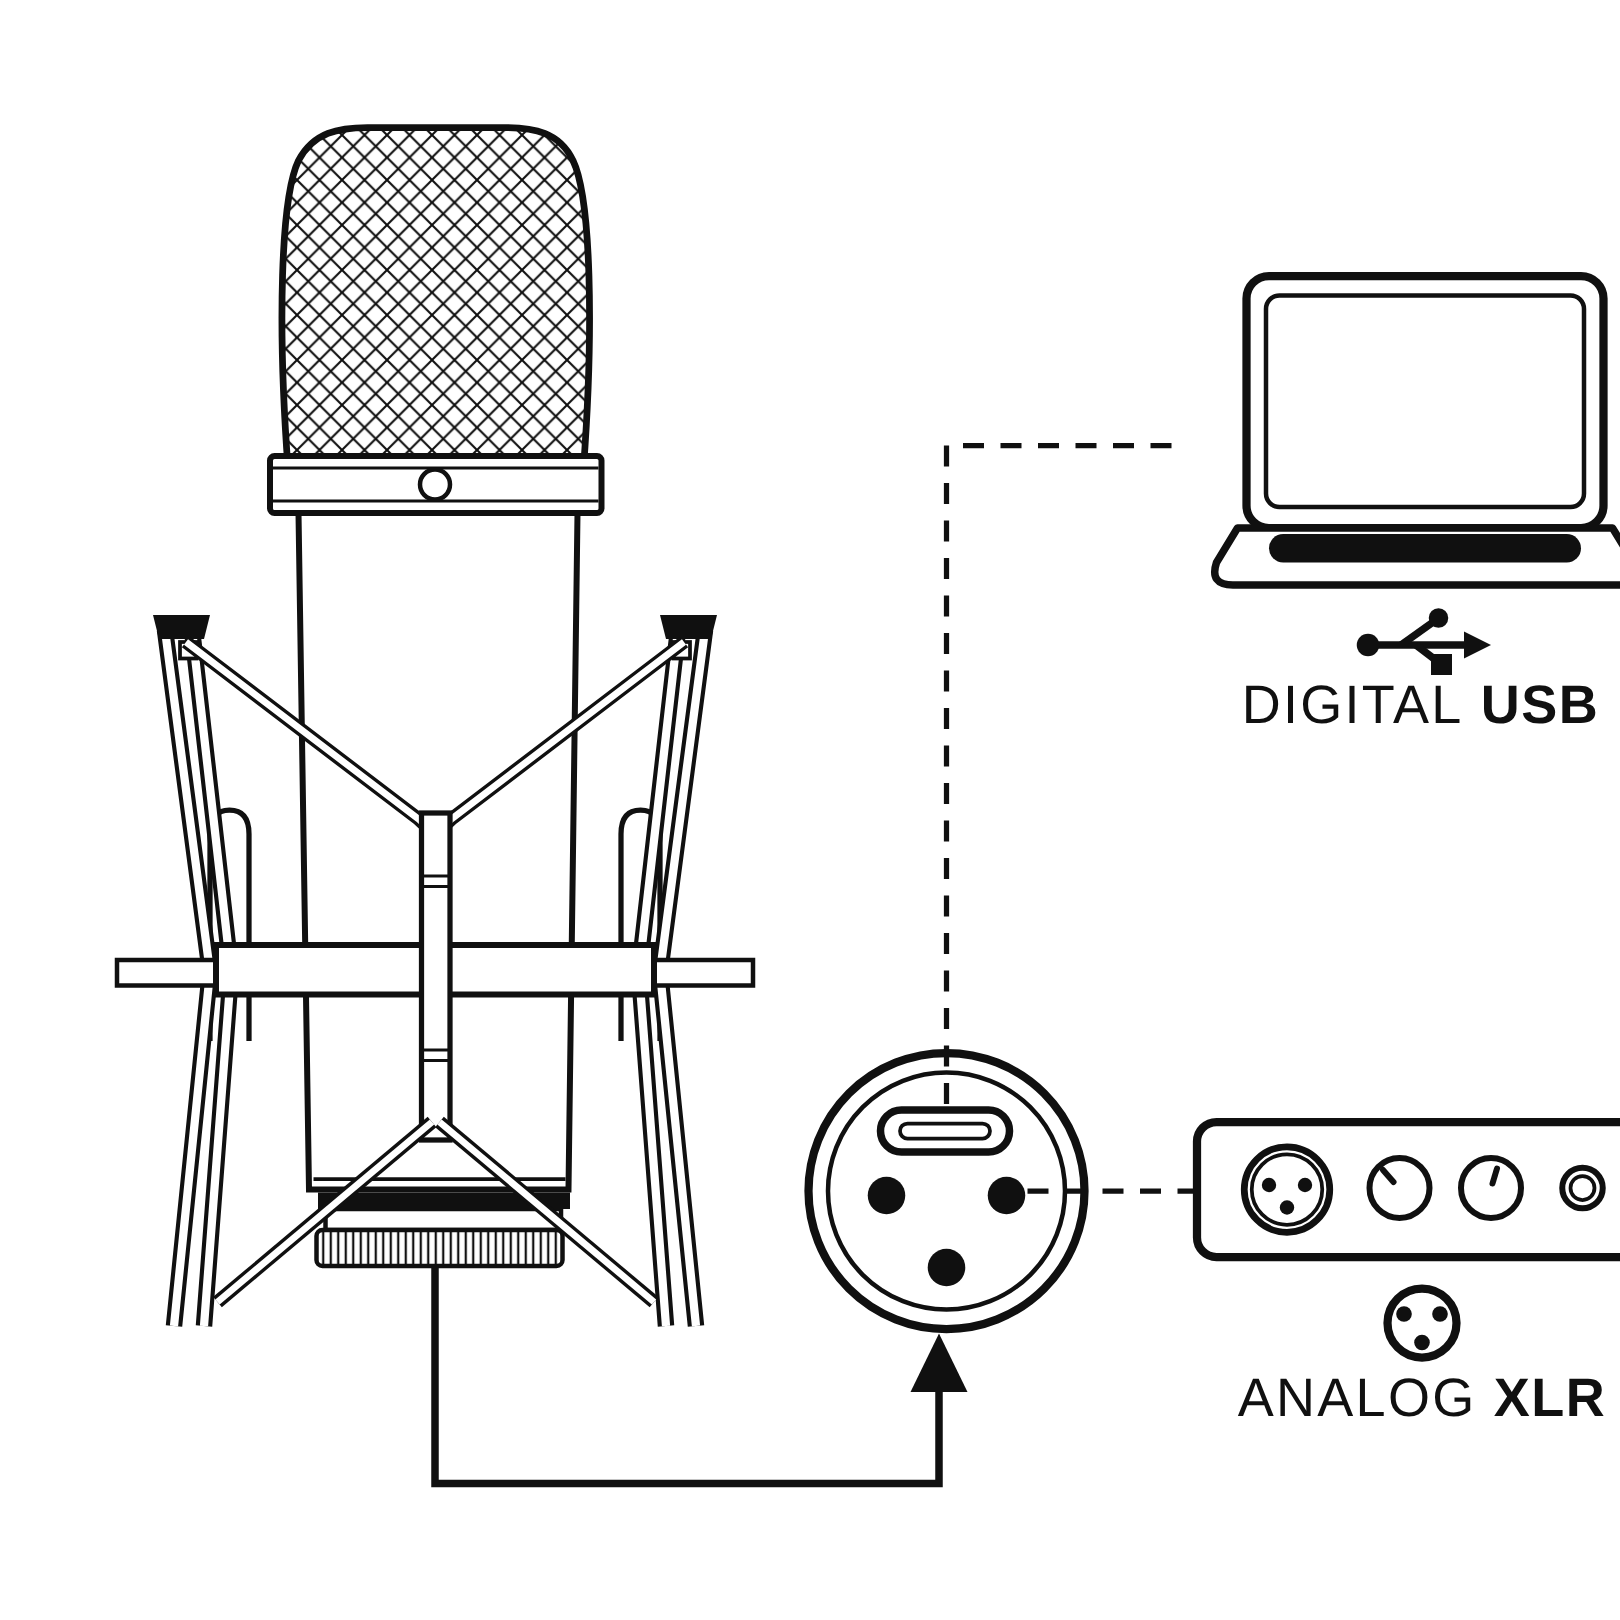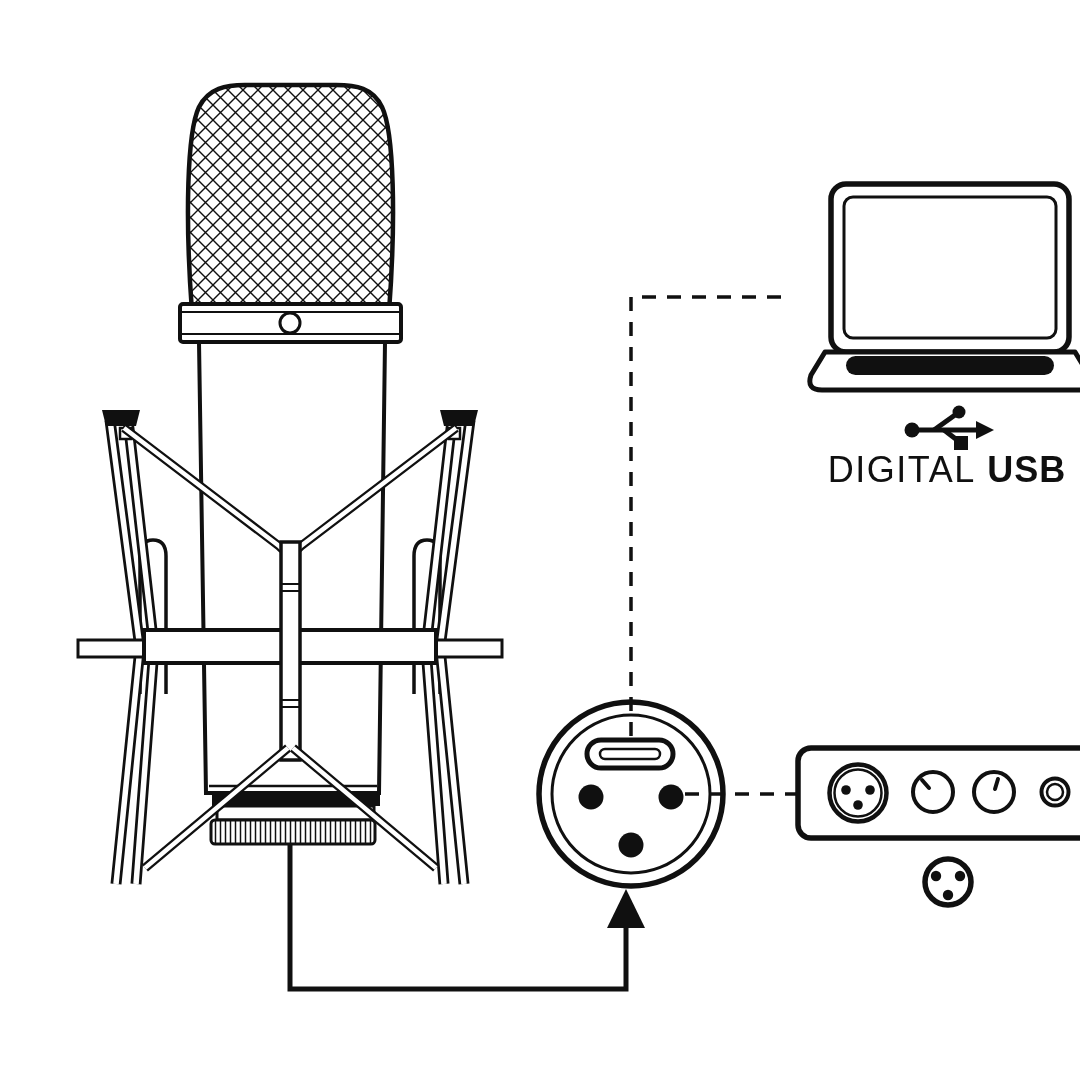--- a/index.html
+++ b/index.html
@@ -169,14 +169,17 @@
       <circle cx="888" cy="876" r="5.2" fill="var(--ink)"></circle>
       <circle cx="912" cy="876" r="5.2" fill="var(--ink)"></circle>
       <circle cx="900" cy="895" r="5.2" fill="var(--ink)"></circle>
     </g>
   </svg>
 
   <div class="label" style="left:899px; top:452px;">
     <span>DIGITAL</span><span class="bold">USB</span>
   </div>
 
+  <div class="label" style="left:900px; top:914px;">
+    <span>ANALOG</span><span class="bold">XLR</span>
+  </div>
 
 </div>
 
 </body></html>

